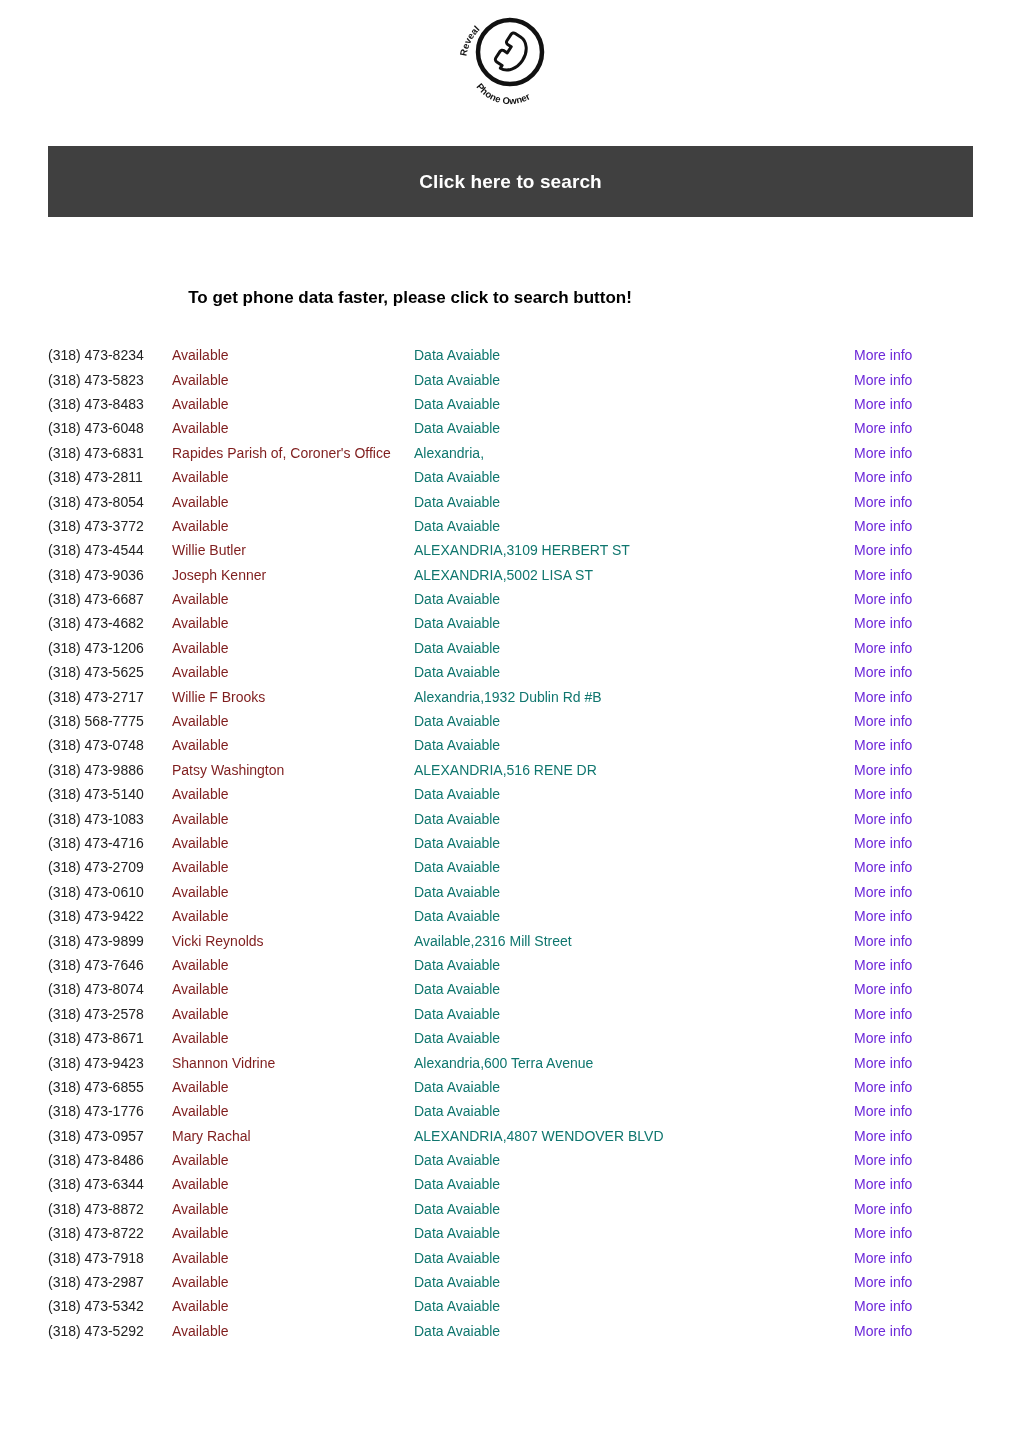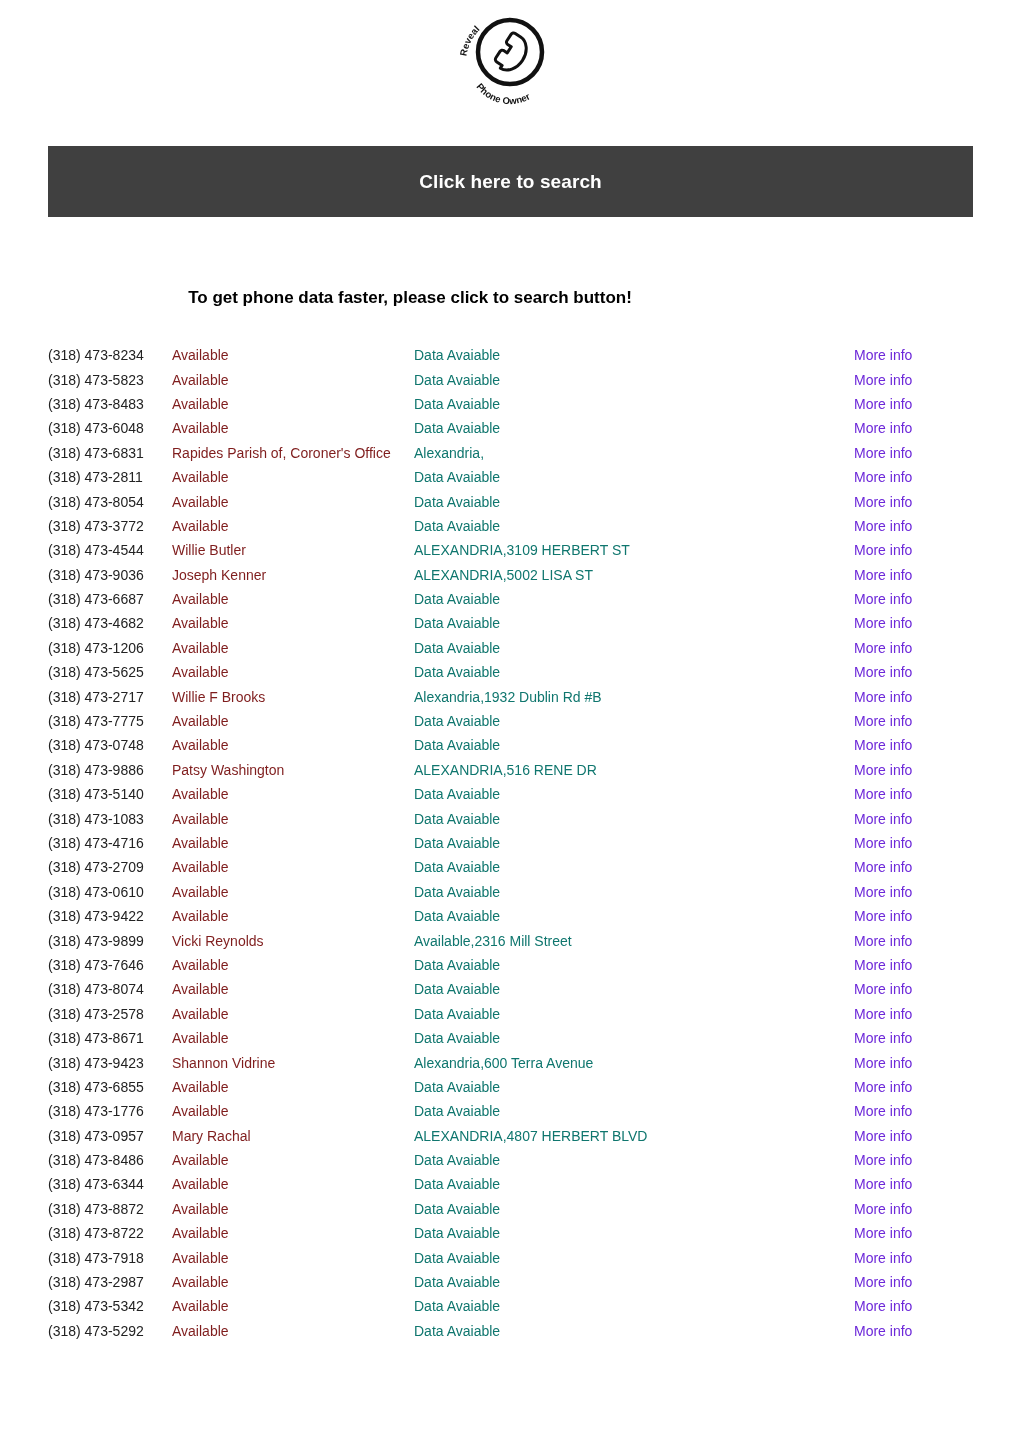--- a/index.html
+++ b/index.html
@@ -231,21 +231,21 @@
         <td class="cell-address">Data Avaiable</td>
         <td class="cell-link"><a>More info</a></td>
       </tr>
       <tr>
         <td class="cell-phone">(318) 473-2717</td>
         <td class="cell-name">Willie F Brooks</td>
         <td class="cell-address">Alexandria,1932 Dublin Rd #B</td>
         <td class="cell-link"><a>More info</a></td>
       </tr>
       <tr>
-        <td class="cell-phone">(318) 473-7775</td>
+        <td class="cell-phone">(318) 568-7775</td>
         <td class="cell-name">Available</td>
         <td class="cell-address">Data Avaiable</td>
         <td class="cell-link"><a>More info</a></td>
       </tr>
       <tr>
         <td class="cell-phone">(318) 473-0748</td>
         <td class="cell-name">Available</td>
         <td class="cell-address">Data Avaiable</td>
         <td class="cell-link"><a>More info</a></td>
       </tr>
@@ -335,21 +335,21 @@
       </tr>
       <tr>
         <td class="cell-phone">(318) 473-1776</td>
         <td class="cell-name">Available</td>
         <td class="cell-address">Data Avaiable</td>
         <td class="cell-link"><a>More info</a></td>
       </tr>
       <tr>
         <td class="cell-phone">(318) 473-0957</td>
         <td class="cell-name">Mary Rachal</td>
-        <td class="cell-address">ALEXANDRIA,4807 HERBERT BLVD</td>
+        <td class="cell-address">ALEXANDRIA,4807 WENDOVER BLVD</td>
         <td class="cell-link"><a>More info</a></td>
       </tr>
       <tr>
         <td class="cell-phone">(318) 473-8486</td>
         <td class="cell-name">Available</td>
         <td class="cell-address">Data Avaiable</td>
         <td class="cell-link"><a>More info</a></td>
       </tr>
       <tr>
         <td class="cell-phone">(318) 473-6344</td>

